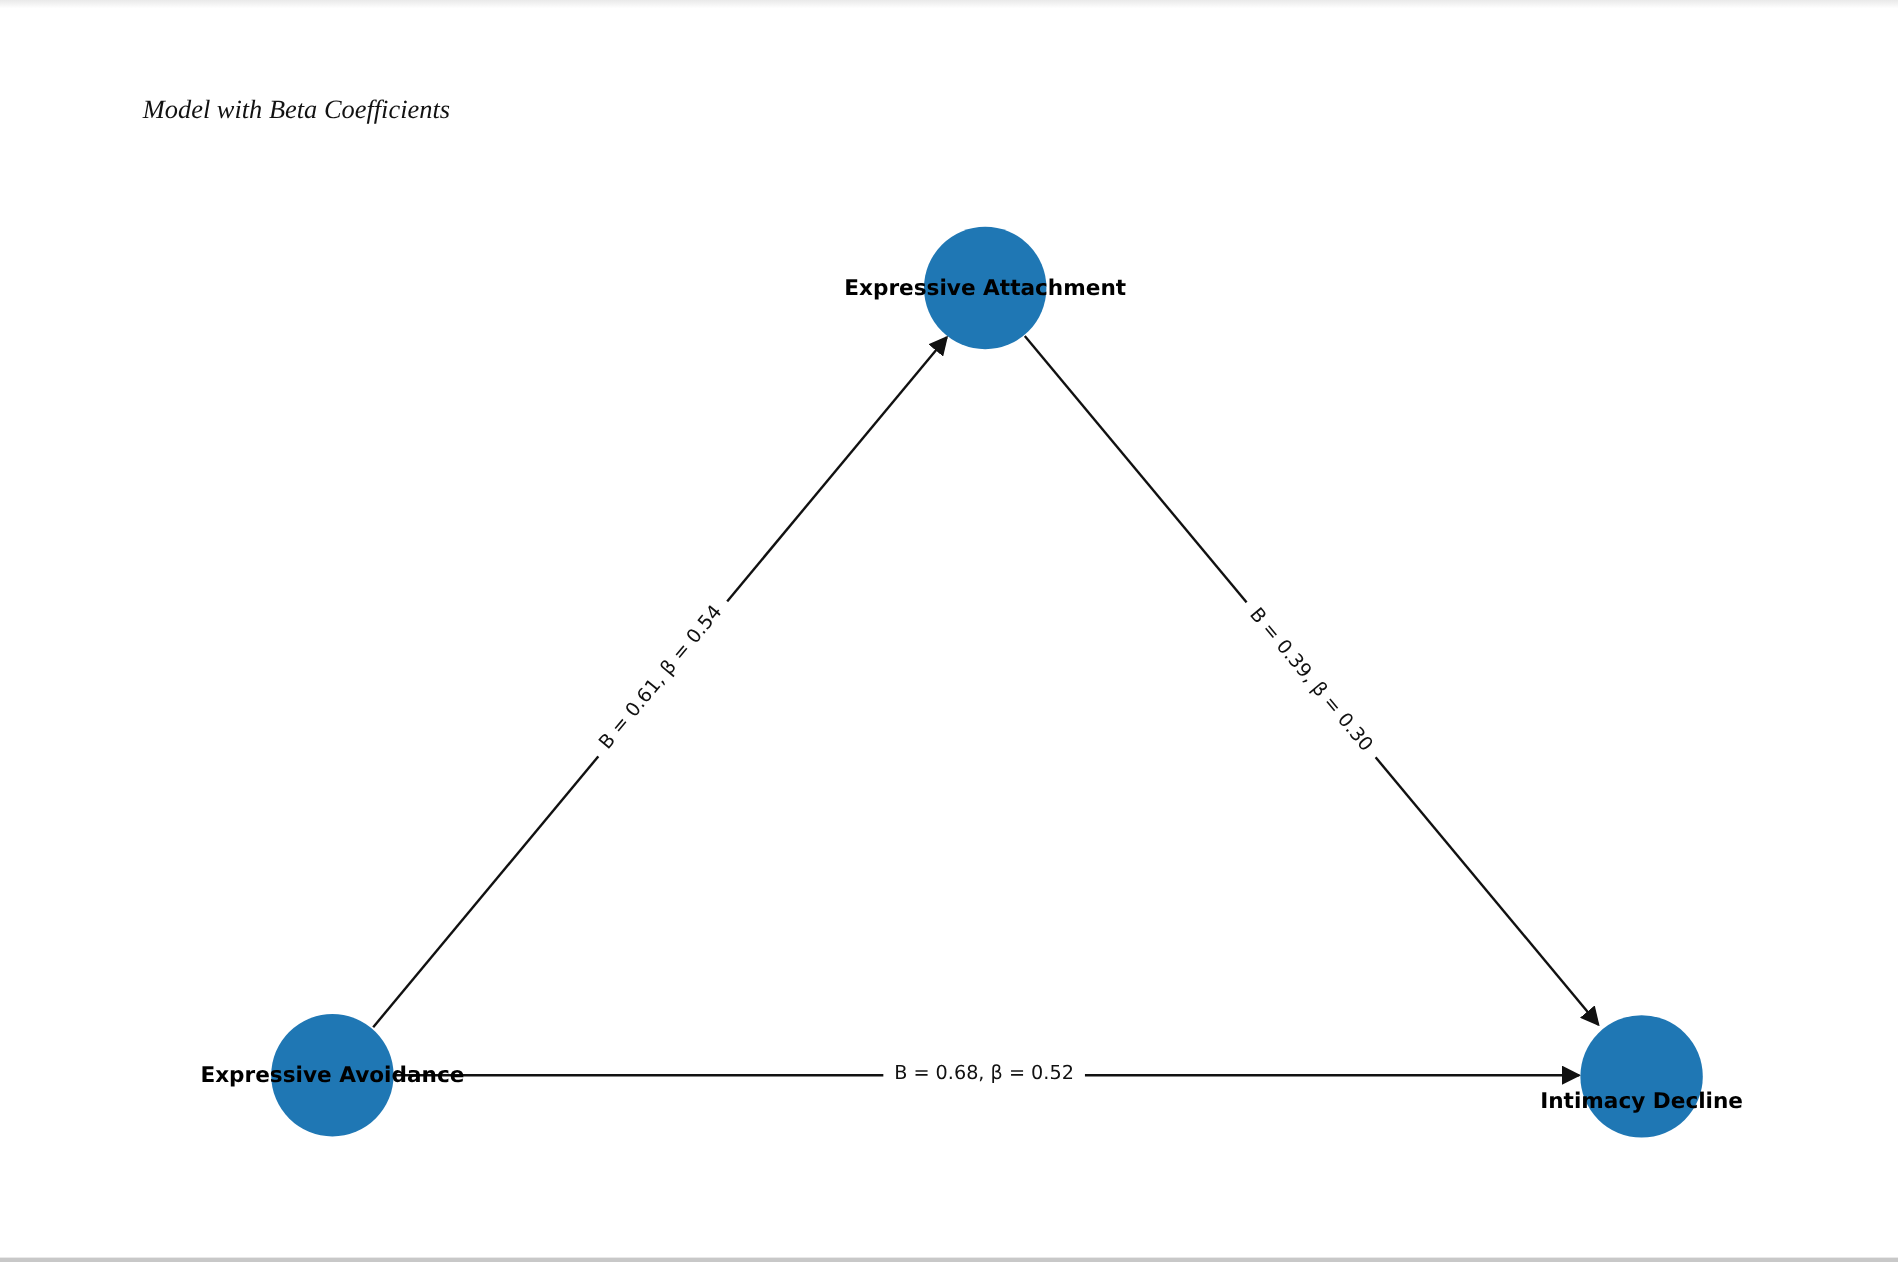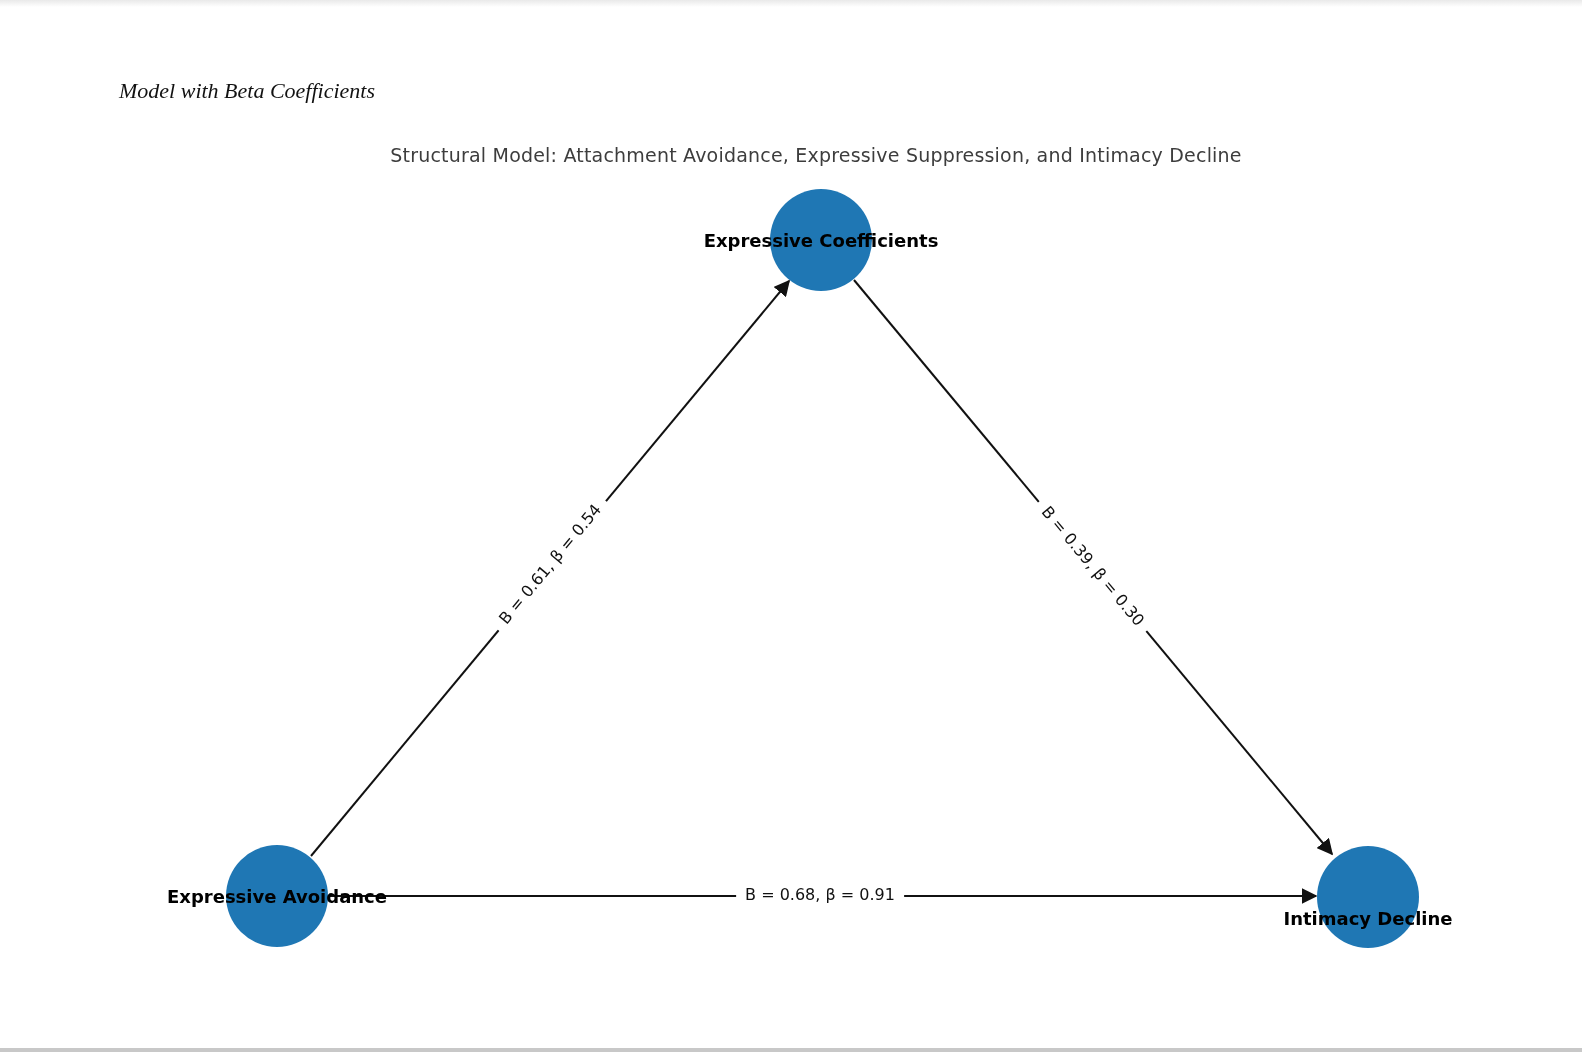--- a/index.html
+++ b/index.html
@@ -91,46 +91,45 @@
 </style>
 </head>
 <body>
 
 <div class="page">
 
   <div class="top-shadow"></div>
 
   <div class="doc-heading">Model with Beta Coefficients</div>
 
-  <div class="fig-title">Structural Model: Attachment Avoidance, Expressive Suppression, and Intimacy Decline</div>
 
   <svg class="edges-svg" viewBox="0 0 1582 1052">
     <defs>
       <marker id="arrowhead" viewBox="0 0 10 10" refX="9" refY="5" markerWidth="8" markerHeight="8" orient="auto-start-reverse">
         <path d="M 0 0 L 10 5 L 0 10 z" fill="#111111"></path>
       </marker>
     </defs>
 
     <line x1="311" y1="856" x2="789" y2="281" stroke="#111111" stroke-width="2" marker-end="url(#arrowhead)"></line>
 
     <line x1="854" y1="280" x2="1332" y2="854" stroke="#111111" stroke-width="2" marker-end="url(#arrowhead)"></line>
 
     <line x1="329" y1="896" x2="1316" y2="896" stroke="#111111" stroke-width="2" marker-end="url(#arrowhead)"></line>
 
     <circle cx="821" cy="240" r="51" fill="#1f77b4"></circle>
     <circle cx="277" cy="896" r="51" fill="#1f77b4"></circle>
     <circle cx="1368" cy="897" r="51" fill="#1f77b4"></circle>
   </svg>
 
-  <div class="node-label es">Expressive Coefficients</div>
+  <div class="node-label es">Expressive Attachment</div>
 
   <div class="node-label aa">Expressive Avoidance</div>
 
   <div class="node-label id">Intimacy Decline</div>
 
   <div class="edge-label left">B = 0.61, β = 0.54</div>
 
   <div class="edge-label right">B = 0.39, β = 0.30</div>
 
-  <div class="edge-label mid">B = 0.68, β = 0.91</div>
+  <div class="edge-label mid">B = 0.68, β = 0.52</div>
 
   <div class="bottom-divider"></div>
 </div>
 
 </body></html>

